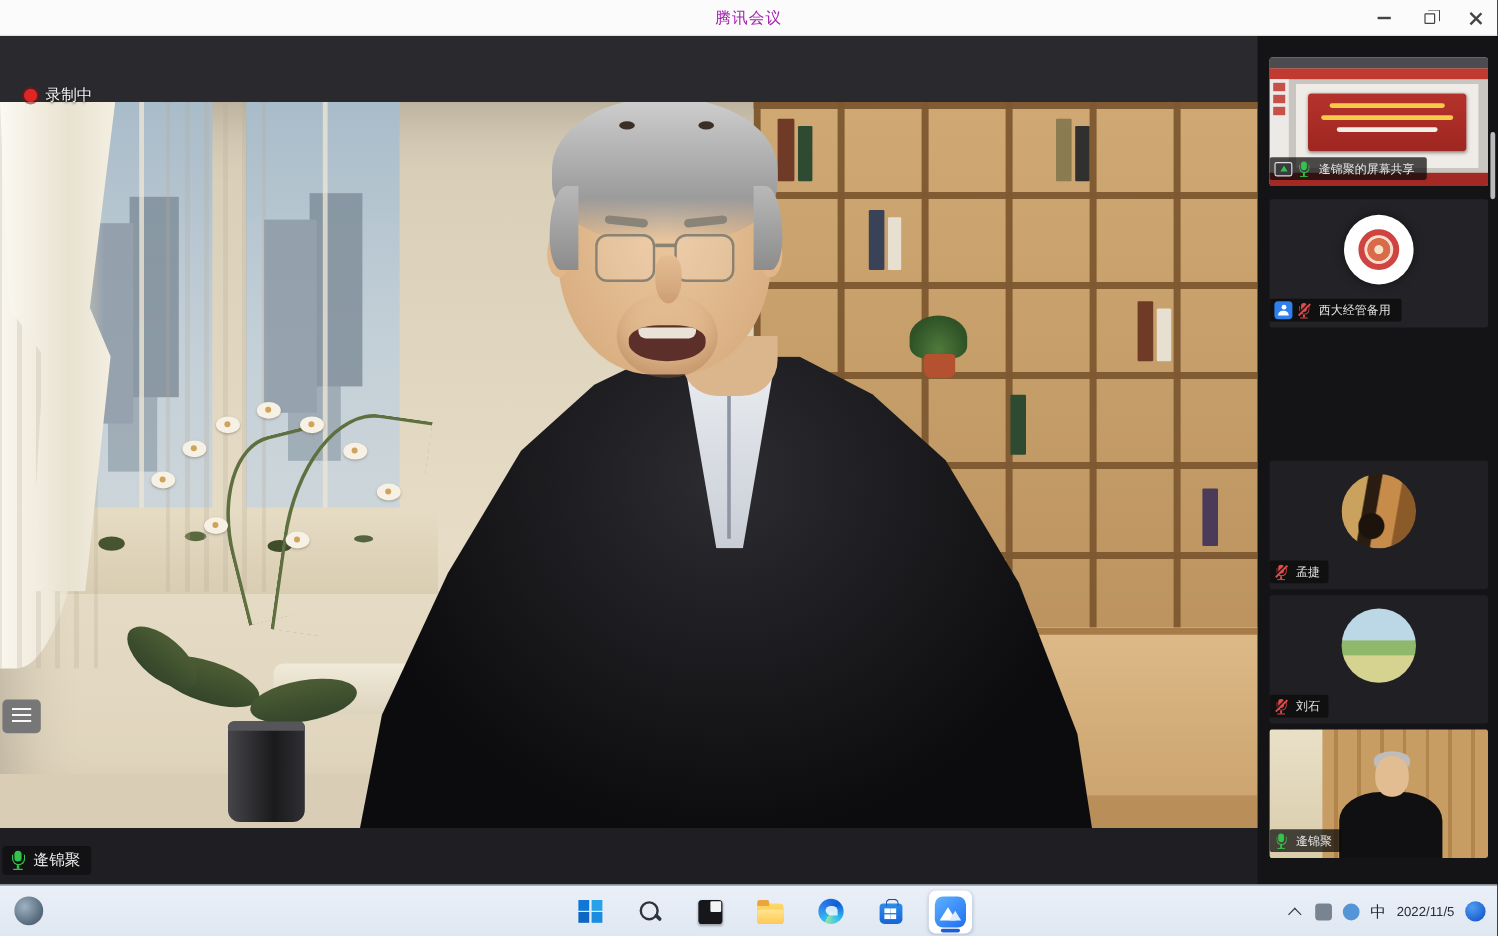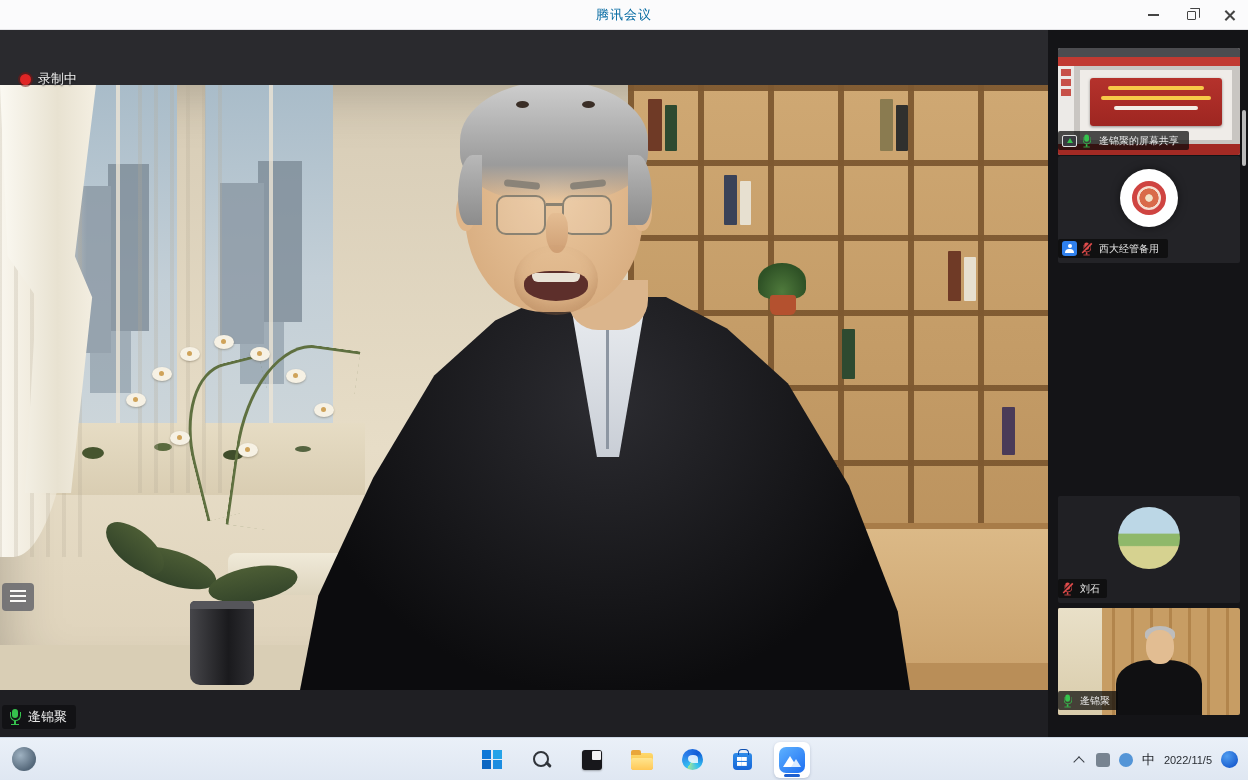--- a/index.html
+++ b/index.html
@@ -2,21 +2,21 @@
 <html><head>
 <meta charset="utf-8">
 <style>
   * { margin:0; padding:0; box-sizing:border-box; }
   html,body { width:1248px; height:780px; overflow:hidden; }
   body { font-family:"Liberation Sans", sans-serif; background:#000; }
   .screen { position:relative; width:1248px; height:780px; overflow:hidden; background:#1b1b1f; }
 
   
   .titlebar { position:absolute; left:0; top:0; width:1248px; height:30px; background:#fbfbfc; border-bottom:1px solid #e3e3e6; display:flex; align-items:center; justify-content:center; }
-  .titlebar-title { font-size:13px; color:#0369a1; letter-spacing:1px;text-align:center; }
+  .titlebar-title { font-size:13px; color:#a21caf; letter-spacing:1px;text-align:center; }
   .win-controls { position:absolute; right:0; top:0; height:30px; display:flex; }
   .win-btn { width:38px; height:30px; display:flex; align-items:center; justify-content:center; cursor:pointer; }
   .glyph-min { width:11px; height:1.5px; background:#444; }
   .glyph-restore { width:9px; height:9px; border:1.4px solid #444; border-radius:1px; position:relative; }
   .glyph-restore::before { content:""; position:absolute; left:2px; top:-4px; width:9px; height:9px; border:1.4px solid #444; border-left:none; border-bottom:none; border-radius:1px; }
   .glyph-close { position:relative; width:11px; height:11px; }
   .glyph-close::before,.glyph-close::after { content:""; position:absolute; left:5px; top:-1px; width:1.6px; height:13px; background:#444; }
   .glyph-close::before { transform:rotate(45deg);} .glyph-close::after { transform:rotate(-45deg);}
 
   
@@ -111,21 +111,21 @@
   .mic .stm { position:absolute; left:6.2px; top:12px; width:1.6px; height:3px; }
   .mic .base { position:absolute; left:3px; top:14.6px; width:8px; height:1.5px; }
   .mic-on .cap{background:#35c24d;} .mic-on .arc{border-color:#35c24d;} .mic-on .stm,.mic-on .base{background:#35c24d;}
   .mic-white .cap{background:#e8e8e8;} .mic-white .arc{border-color:#e8e8e8;} .mic-white .stm,.mic-white .base{background:#e8e8e8;}
   .mic-muted .cap{background:#e04b4b;} .mic-muted .arc{border-color:#e04b4b;} .mic-muted .stm,.mic-muted .base{background:#e04b4b;}
   .mic-muted::after { content:""; position:absolute; left:-1px; top:6px; width:17px; height:2px; background:#e04b4b; transform:rotate(-45deg); box-shadow:0 -1.5px 0 rgba(20,20,20,.9); }
 
   
   .sidebar { position:absolute; left:1048px; top:0; width:200px; height:707px; background:#141417; }
   .thumb { position:absolute; left:10px; width:182px; height:107px; background:#222226; border-radius:2px; overflow:hidden; cursor:pointer; }
-  .t0{top:18px;} .t1{top:126px;} .t2{top:242px;} .t3{top:354px;} .t4{top:466px;} .t5{top:578px;}
+  .t0{top:18px;} .t1{top:136px;} .t2{top:242px;} .t3{top:354px;} .t4{top:466px;} .t5{top:578px;}
   .thumb-label { position:absolute; left:0; bottom:5px; max-width:178px; height:19px; background:rgba(10,10,10,.72); border-radius:2px; display:flex; align-items:center; gap:4px; padding:0 6px 0 4px; z-index:5; }
   .thumb-label .nm { color:#e6e6e6; font-size:10.5px; white-space:nowrap; overflow:hidden; transform:scale(.95); transform-origin:left center; }
   .mini-mic { transform:scale(.8); transform-origin:left center; }
   .badge { width:15px; height:15px; border-radius:3px; display:flex; align-items:center; justify-content:center; flex:0 0 auto; }
   .badge-blue { background:#2f80ed; } .badge-orange { background:#f2973a; }
   .person-glyph { width:9px; height:9px; position:relative; }
   .person-glyph::before { content:""; position:absolute; left:2.5px; top:0; width:4px; height:4px; border-radius:50%; background:#fff; }
   .person-glyph::after { content:""; position:absolute; left:0; top:4.5px; width:9px; height:4.5px; border-radius:4px 4px 0 0; background:#fff; }
   .share-glyph { width:15px; height:12px; border:1.5px solid #ddd; border-radius:2px; position:relative; background:#3a3a40; flex:0 0 auto; }
   .share-glyph::after { content:""; position:absolute; left:4px; top:2px; width:0; height:0; border-left:3.5px solid transparent; border-right:3.5px solid transparent; border-bottom:5px solid #35c24d; }
@@ -389,20 +389,32 @@
               <span class="cap"></span>
               <span class="arc"></span>
               <span class="stm"></span>
               <span class="base"></span>
             </span>
           <span class="nm">西大经管备用</span>
         </div>
       </div>
 
 
+      <div class="thumb t3">
+        <div class="avatar-circle"></div>
+        <div class="thumb-label">
+          <span class="mic mic-muted mini-mic">
+              <span class="cap"></span>
+              <span class="arc"></span>
+              <span class="stm"></span>
+              <span class="base"></span>
+            </span>
+          <span class="nm">孟捷</span>
+        </div>
+      </div>
 
       <div class="thumb t4">
         <div class="avatar-circle"></div>
         <div class="thumb-label">
           <span class="mic mic-muted mini-mic">
               <span class="cap"></span>
               <span class="arc"></span>
               <span class="stm"></span>
               <span class="base"></span>
             </span>

